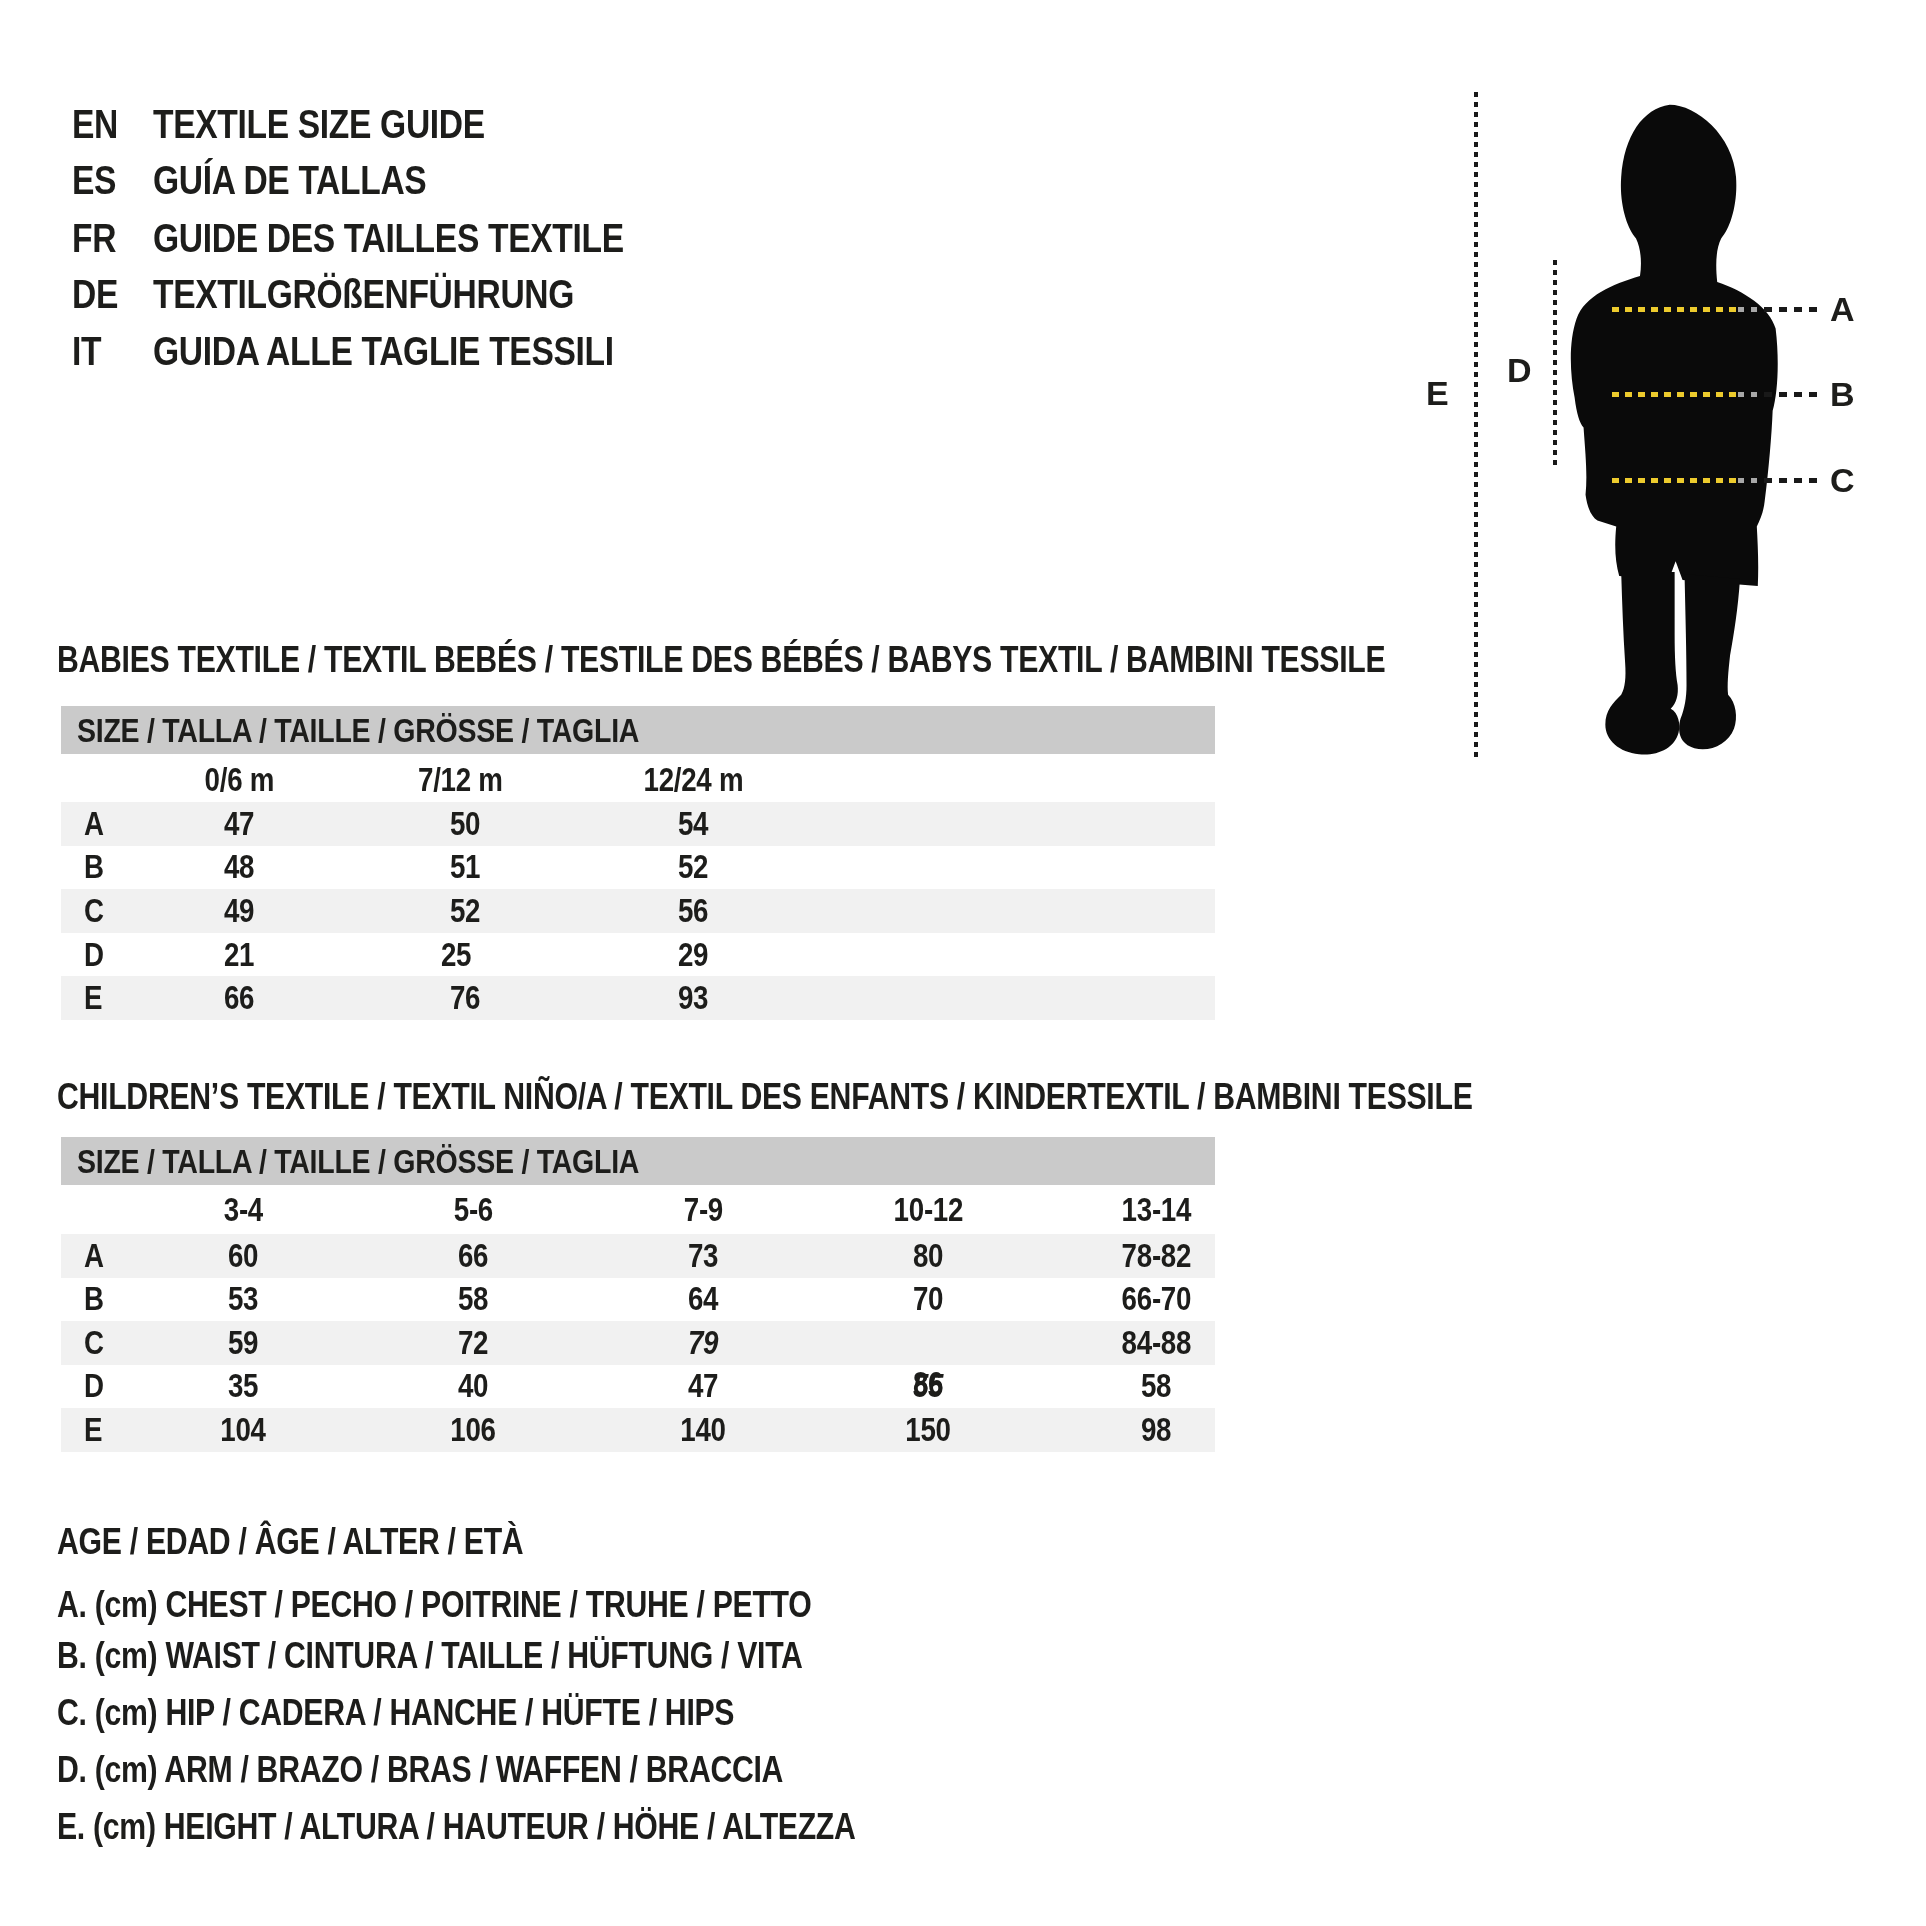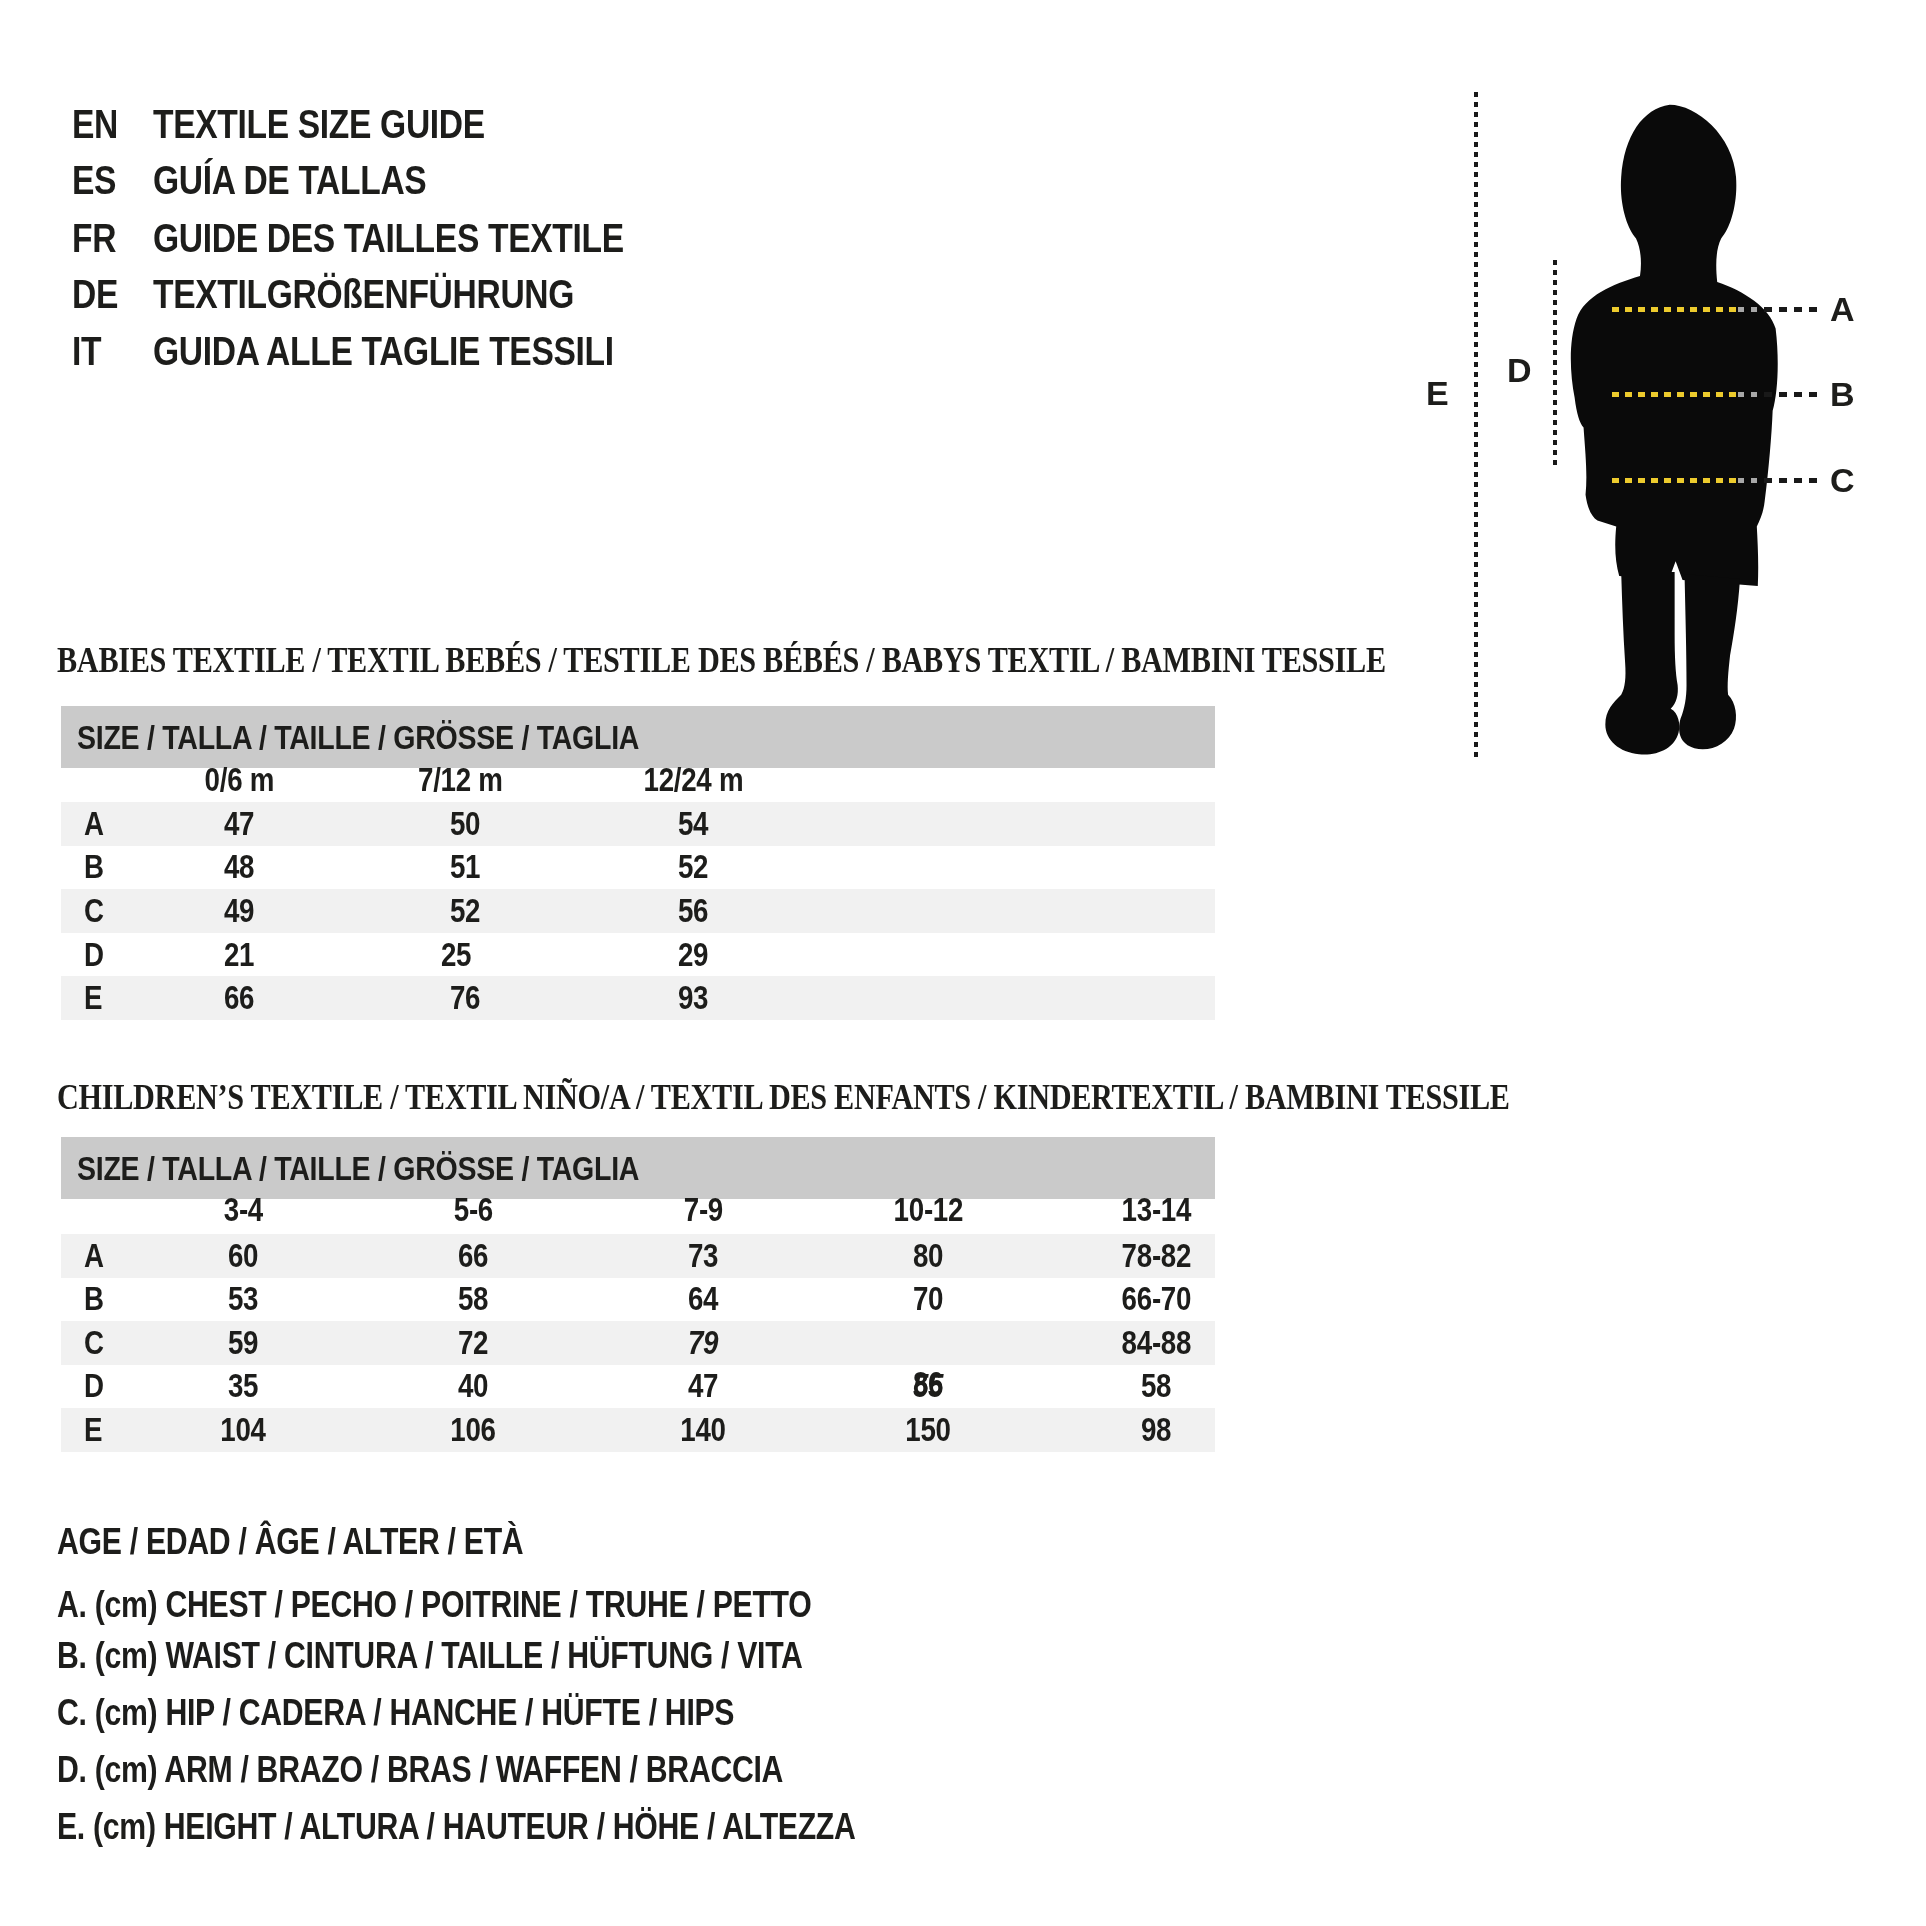--- a/index.html
+++ b/index.html
@@ -12,22 +12,22 @@
     font-family:"Liberation Sans",sans-serif;color:var(--text);
   }
   .abs{position:absolute;}
   .txt{font-weight:700;color:var(--text);white-space:nowrap;}
   .cond{display:inline-block;transform:scaleX(.84);transform-origin:0 50%;white-space:nowrap;letter-spacing:-.01em;}
   .cond-c{display:inline-block;transform:scaleX(.84);transform-origin:50% 50%;white-space:nowrap;letter-spacing:-.01em;}
   .vcenter{transform:translateY(-50%);}
   .lang-row{position:absolute;left:72px;height:48px;font-size:40px;}
   .lang-code{position:absolute;left:0;top:0;}
   .lang-label{position:absolute;left:81px;top:0;}
-  .section-title{font-size:36px;font-family:Liberation Serif, serif;}
-  .size-bar{left:61px;width:1154px;height:62px;background:var(--bar);}
+  .section-title{font-size:36px;}
+  .size-bar{left:61px;width:1154px;height:48px;background:var(--bar);}
   .size-bar-label{position:absolute;left:16px;top:50%;font-size:34px;font-weight:700;white-space:nowrap;}
   .trow{left:61px;width:1154px;height:44px;}
   .trow.shaded{background:var(--shade);}
   .row-letter{position:absolute;left:23px;top:50%;font-size:33px;font-weight:700;}
   .cellv{position:absolute;top:50%;width:198px;text-align:center;font-size:33px;font-weight:700;}
   .legend-line{left:57px;font-size:36px;}
   .hline{height:5px;}
   .dash-y{background:repeating-linear-gradient(90deg,var(--dyel) 0 7px,transparent 7px 13px);}
   .dash-g{background:repeating-linear-gradient(90deg,var(--dgray) 0 6px,transparent 6px 13px);}
   .dash-k{background:repeating-linear-gradient(90deg,var(--ddark) 0 8px,transparent 8px 15px);}

